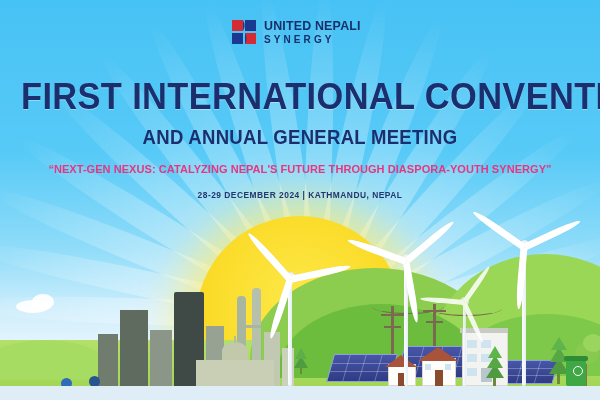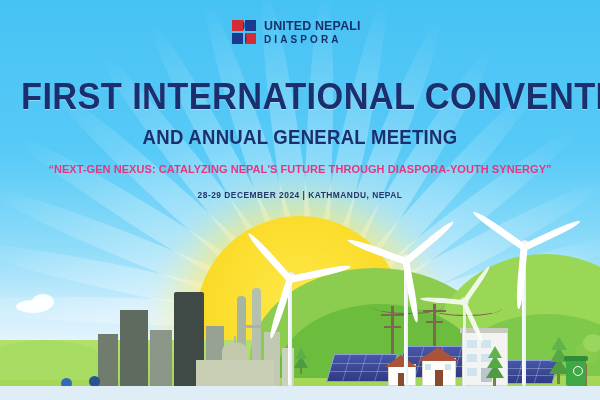--- a/index.html
+++ b/index.html
@@ -323,21 +323,21 @@
         <path d="M14 2 L25 2 L14 13 Z" fill="#ffffff" opacity="0"></path>
         <path d="M1 15 H12 V26 H1 Z" fill="#1b3a8f"></path>
         <path d="M14 15 H25 V26 H14 Z" fill="#d52b34"></path>
         <path d="M12 2 A11 11 0 0 1 12 13 Z" fill="#1b3a8f"></path>
         <path d="M14 26 A12 12 0 0 0 14 15 Z" fill="#1b3a8f"></path>
         <path d="M1 2 L12 13 L12 2 Z" fill="#d52b34"></path>
       </svg>
     </div>
     <div class="logo-text">
       <span class="logo-title">UNITED NEPALI</span>
-      <span class="logo-sub">DIASPORA</span>
+      <span class="logo-sub">SYNERGY</span>
     </div>
   </div>
 
   <div class="title1">FIRST INTERNATIONAL CONVENTION</div>
   <div class="title2">AND ANNUAL GENERAL MEETING</div>
   <div class="theme">“NEXT-GEN NEXUS: CATALYZING NEPAL'S FUTURE THROUGH DIASPORA-YOUTH SYNERGY”</div>
   <div class="meta">28-29 DECEMBER 2024  |  KATHMANDU, NEPAL</div>
 
 </div>
 

